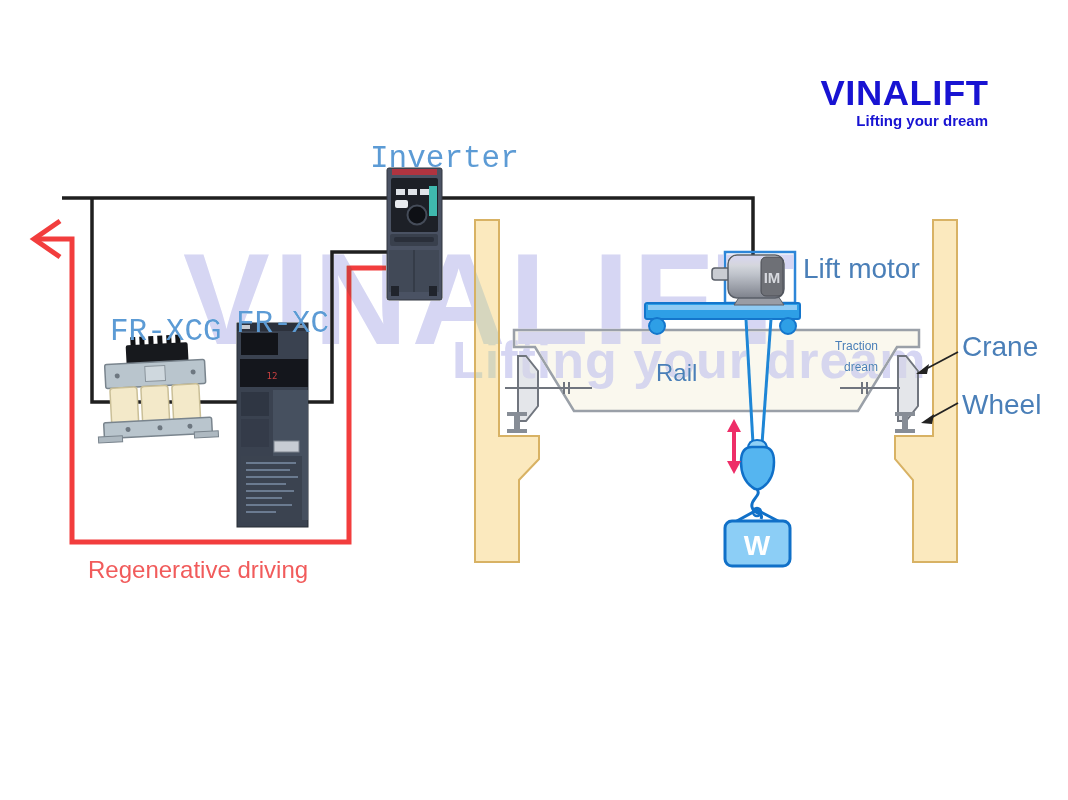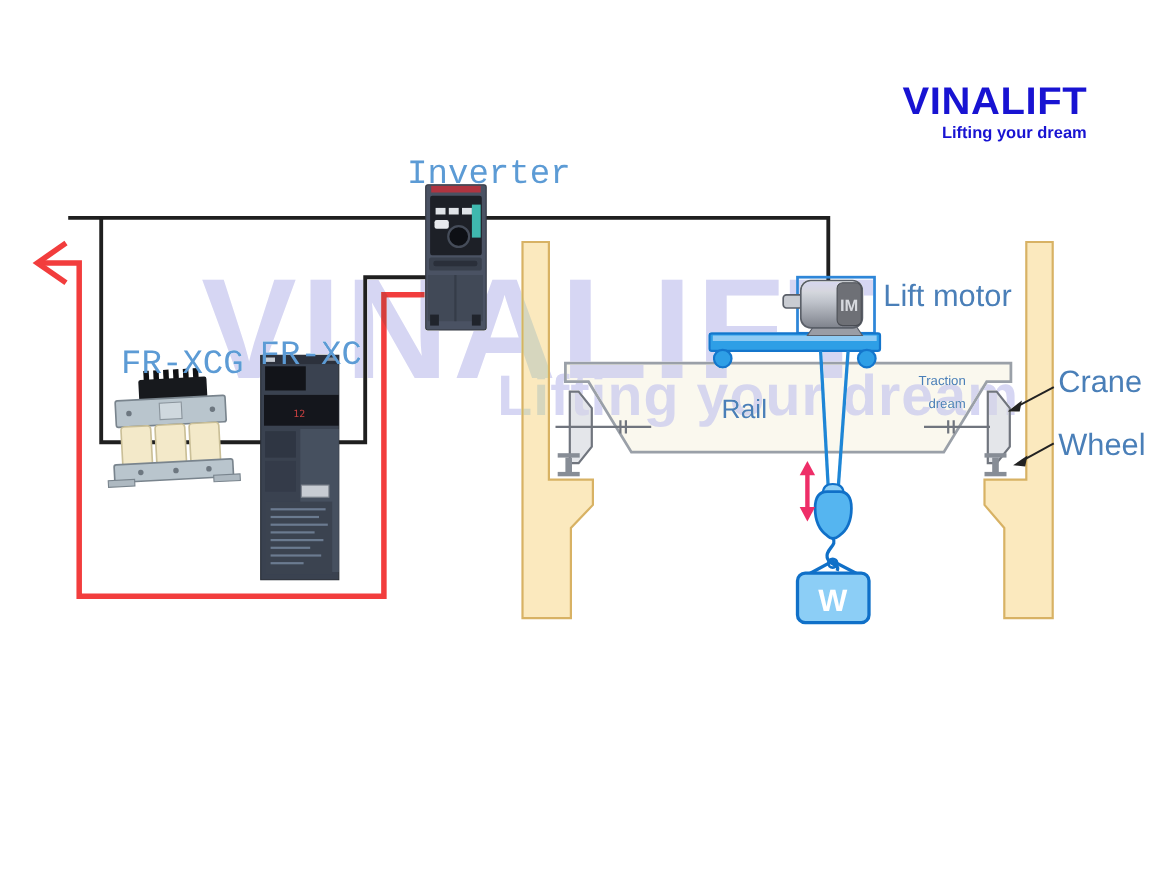--- a/index.html
+++ b/index.html
@@ -212,20 +212,21 @@
       <rect x="192" y="434" width="24" height="6" fill="#aeb9c1" stroke="#79848d"></rect>
       <circle cx="126" cy="428" r="2.5" fill="#6d7780"></circle>
       <circle cx="158" cy="428" r="2.5" fill="#6d7780"></circle>
       <circle cx="188" cy="428" r="2.5" fill="#6d7780"></circle>
     </g>
   </svg>
 
   <div class="lbl lbl-comp" style="left:370px;top:141px">Inverter</div>
   <div class="lbl lbl-comp" style="left:110px;top:314px">FR-XCG</div>
   <div class="lbl lbl-comp" style="left:236px;top:306px">FR-XC</div>
+  <div class="lbl lbl-regen" style="left:88px;top:556px">Regenerative driving</div>
 
   <div class="lbl lbl-crane" style="left:656px;top:359px;font-size:24px">Rail</div>
   <div class="lbl-traction">
     <div>Traction</div>
     <div>dream</div>
   </div>
   <div class="lbl lbl-crane" style="left:803px;top:253px">Lift motor</div>
   <div class="lbl lbl-crane" style="left:962px;top:331px">Crane</div>
   <div class="lbl lbl-crane" style="left:962px;top:389px">Wheel</div>
 

